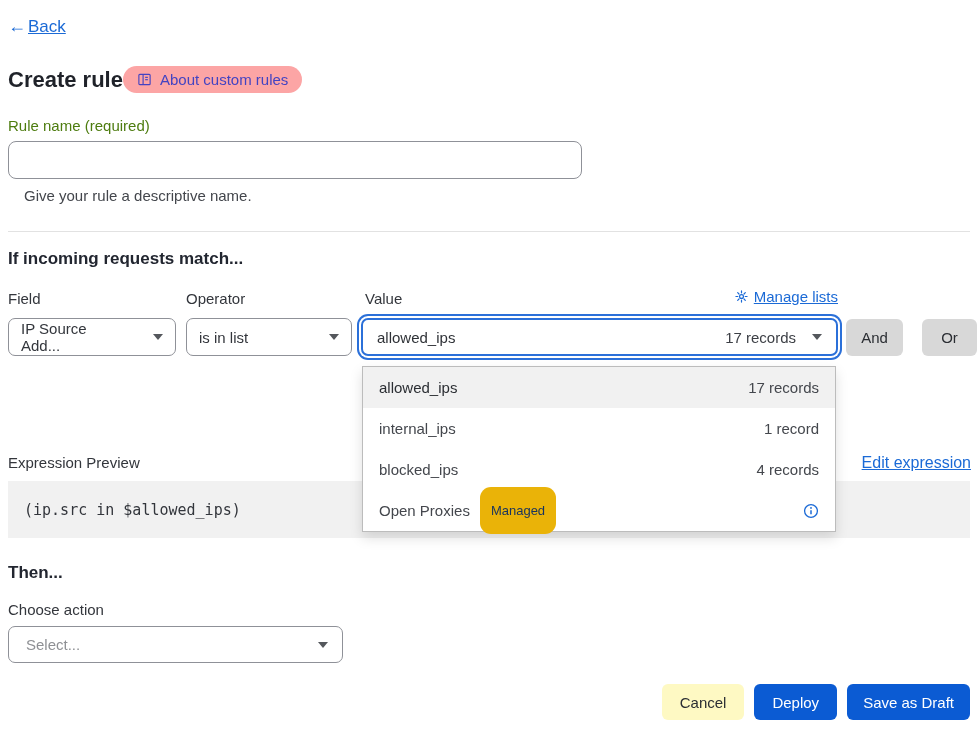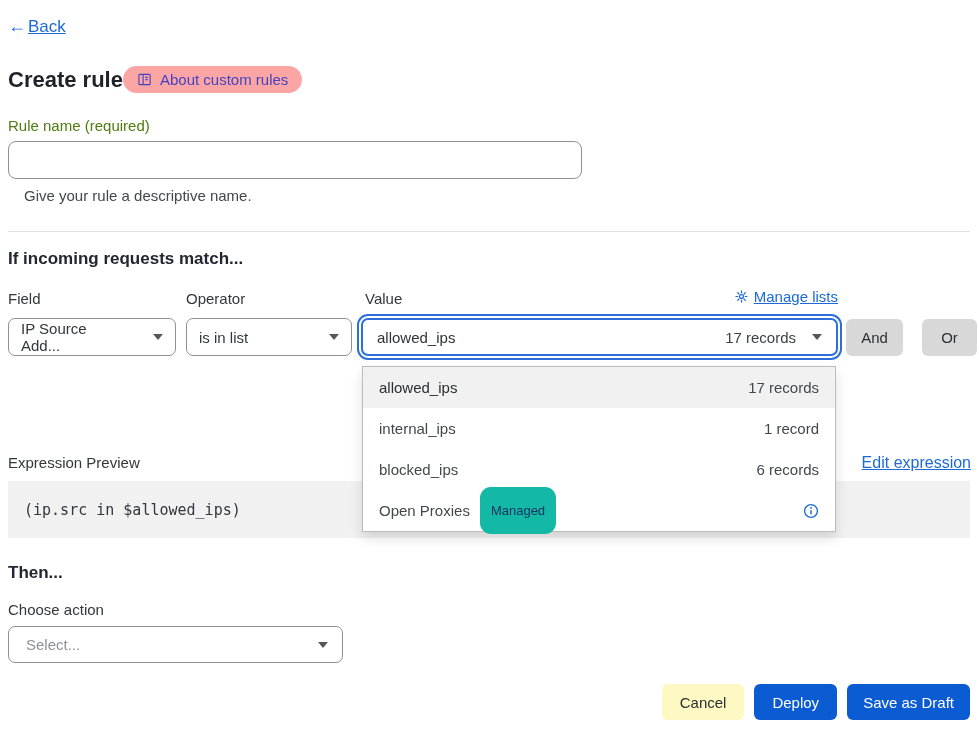--- a/index.html
+++ b/index.html
@@ -59,21 +59,21 @@
   .or-button  { position:absolute; left:922px; top:319px; width:55px; height:37px; }
 
   
   .dropdown-panel { position:absolute; left:362px; top:366px; width:474px; background:#fff;
     border:1px solid #bcbcbc; box-shadow:0 6px 12px rgba(0,0,0,0.13); z-index:5; }
   .dropdown-row { height:41px; display:flex; align-items:center; padding:0 16px; font-size:15px; cursor:pointer; }
   .dropdown-row.highlighted { background:#f1f1f1; }
   .dd-name { color:#44474d; }
   .dropdown-row.highlighted .dd-name { color:#2b2e33; }
   .dd-meta { margin-left:auto; color:#44474d; }
-  .managed-pill { background:#14b8a6; color:#17335f; border-radius:11px; padding:16px 11px;
+  .managed-pill { background:#eab308; color:#17335f; border-radius:11px; padding:16px 11px;
     font-size:13px; margin-left:10px; }
   .dd-info { margin-left:auto; display:flex; align-items:center; cursor:pointer; }
 
   
   .expression-label { position:absolute; left:8px; top:454px; font-size:15px; color:#33363c; }
   .edit-expression { position:absolute; top:454px; right:8px; font-size:15px; }
   .expression-block { position:absolute; left:8px; top:481px; width:962px; height:57px; background:#f1f1f1;
     display:flex; align-items:center; padding-left:16px; z-index:1; }
   .expression-code { font-family:"DejaVu Sans Mono", monospace; font-size:15px; color:#33363c; }
 
@@ -165,21 +165,21 @@
     <div class="dropdown-row highlighted">
       <span class="dd-name">allowed_ips</span>
       <span class="dd-meta">17 records</span>
     </div>
     <div class="dropdown-row">
       <span class="dd-name">internal_ips</span>
       <span class="dd-meta">1 record</span>
     </div>
     <div class="dropdown-row">
       <span class="dd-name">blocked_ips</span>
-      <span class="dd-meta">6 records</span>
+      <span class="dd-meta">4 records</span>
     </div>
     <div class="dropdown-row">
       <span class="dd-name">Open Proxies</span>
       <span class="managed-pill">Managed</span>
       <span class="dd-info">
         <svg width="16" height="16" viewBox="0 0 16 16">
           <circle cx="8" cy="8" r="6.4" fill="none" stroke="#1b6ad6" stroke-width="1.3"></circle>
           <line x1="8" y1="7.3" x2="8" y2="11.2" stroke="#1b6ad6" stroke-width="1.5"></line>
           <circle cx="8" cy="4.9" r="0.95" fill="#1b6ad6"></circle>
         </svg>

